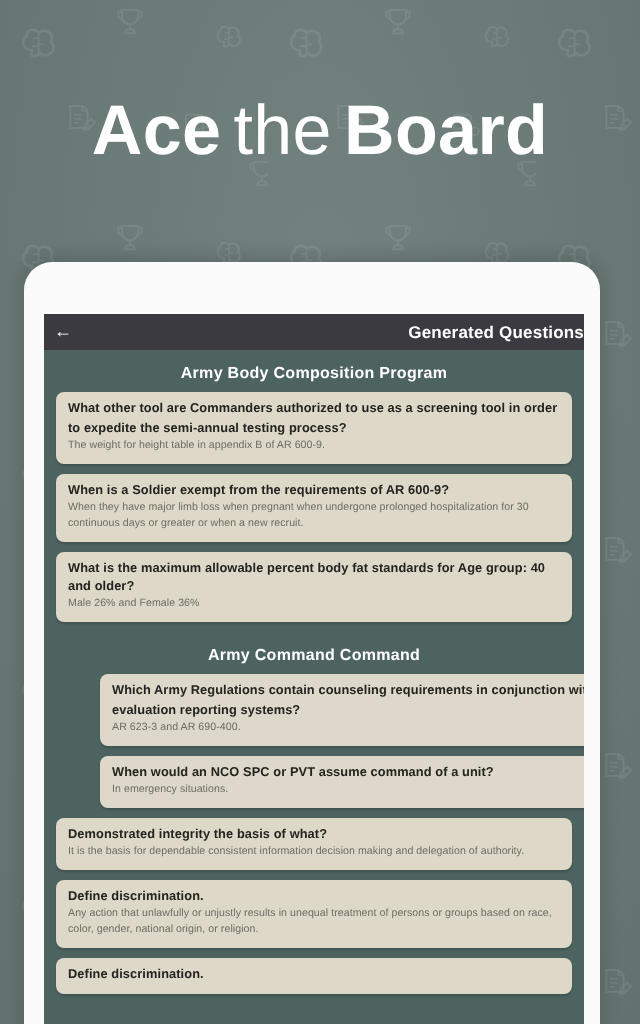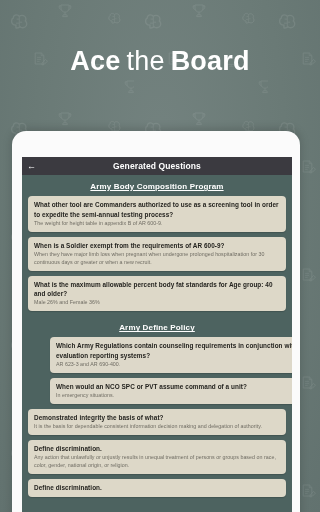--- a/index.html
+++ b/index.html
@@ -18,21 +18,21 @@
     overflow:hidden;
   }
   #promo-pattern{
     position:absolute; inset:0;
     opacity:.085;
   }
   #promo-title{
     position:absolute;
     top:46px; left:0; right:0;
     text-align:center;
-    font-size:27px;
+    font-size:35px;
     letter-spacing:.2px;
     color:#ffffff;
     white-space:nowrap;
   }
   #promo-title .b{ font-weight:700; }
   #promo-title .t{ font-weight:400; }
 
   
   #phone-frame{
     position:absolute;
@@ -58,41 +58,40 @@
     display:flex; align-items:center;
     position:relative;
   }
   #back-arrow{
     position:absolute; left:5px; top:50%;
     transform:translateY(-50%);
     color:#ffffff; font-size:9px; line-height:1;
     cursor:pointer;
   }
   #app-bar-title{
-    width:100%; text-align:center;
+    width:100%; text-align:right;
     color:#ffffff; font-size:8.5px; font-weight:700;
     letter-spacing:.1px;
   }
 
   
   #questions-scroll{
     height:356px;
     padding:0 0 6px 0;
     overflow:hidden;
     position:relative;
   }
 
   .section-header{
     text-align:center;
     color:#ffffff;
     font-size:8px;
     font-weight:700;
     letter-spacing:.15px;
     padding:7px 4px 5px 4px;
-    text-decoration:underline;
   }
 
   .qcard{
     background:#ddd8c8;
     border-radius:4px;
     margin:0 6px 5px 6px;
     padding:4px 5px 4px 6px;
     box-shadow:0 1px 1px rgba(0,0,0,.16);
   }
   .qcard.offset{
@@ -175,21 +174,21 @@
           <div class="a-text">The weight for height table in appendix B of AR 600-9.</div>
         </div>
         <div class="qcard">
           <div class="q-text">When is a Soldier exempt from the requirements of AR 600-9?</div>
           <div class="a-text">When they have major limb loss when pregnant when undergone prolonged hospitalization for 30 continuous days or greater or when a new recruit.</div>
         </div>
         <div class="qcard">
           <div class="q-text">What is the maximum allowable percent body fat standards for Age group: 40 and older?</div>
           <div class="a-text">Male 26% and Female 36%</div>
         </div>
-        <div class="section-header">Army Define Policy</div>
+        <div class="section-header">Army Command Command</div>
         <div class="qcard offset">
           <div class="q-text">Which Army Regulations contain counseling requirements in conjunction with the evaluation reporting systems?</div>
           <div class="a-text">AR 623-3 and AR 690-400.</div>
         </div>
         <div class="qcard offset">
           <div class="q-text">When would an NCO SPC or PVT assume command of a unit?</div>
           <div class="a-text">In emergency situations.</div>
         </div>
         <div class="qcard">
           <div class="q-text">Demonstrated integrity the basis of what?</div>

